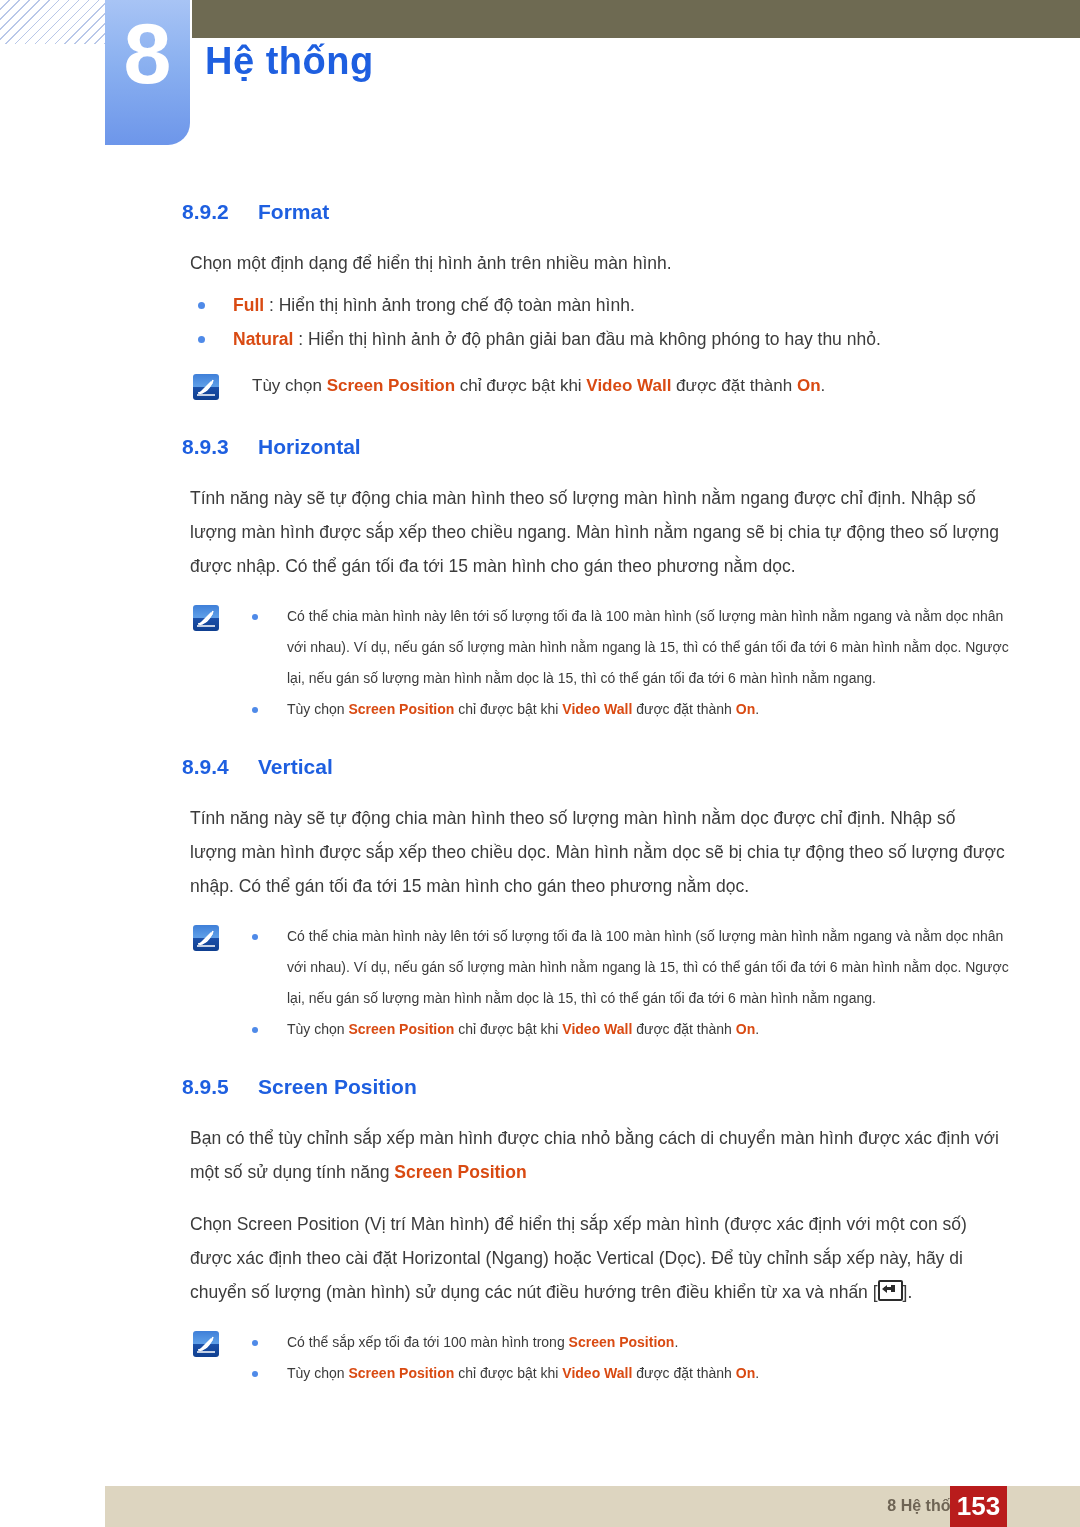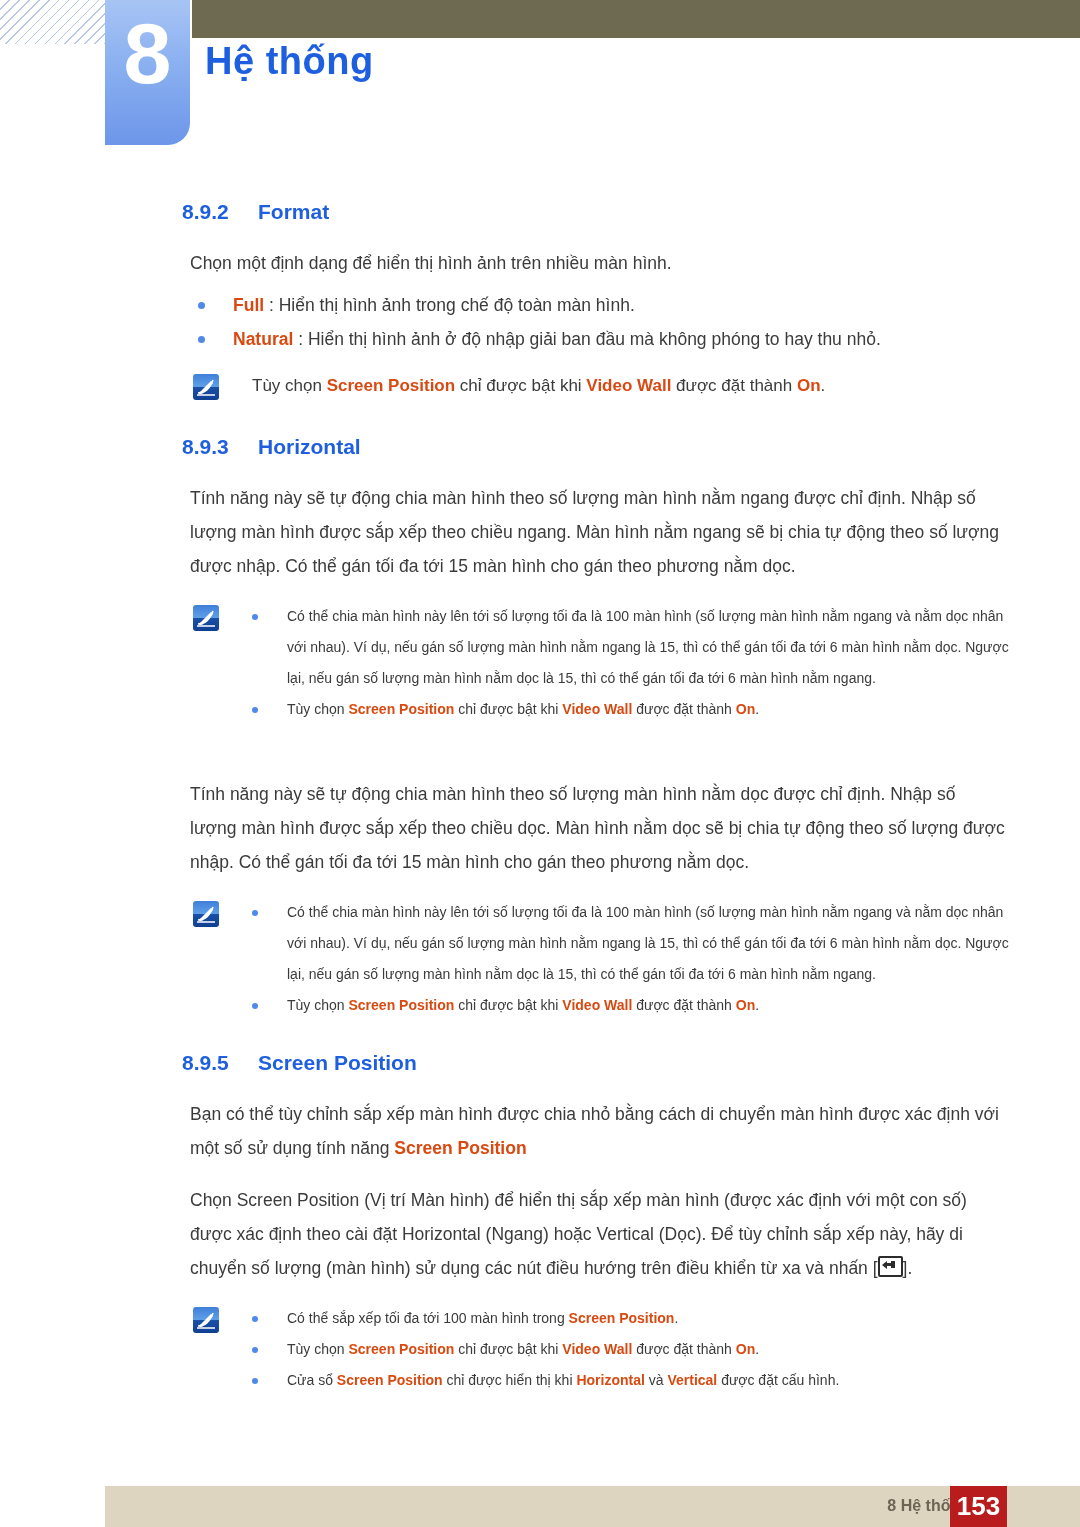--- a/index.html
+++ b/index.html
@@ -268,21 +268,21 @@
   </div>
   <div class="sp-22"></div>
   <p class="body">Chọn một định dạng để hiển thị hình ảnh trên nhiều màn hình.</p>
   <div class="sp-8"></div>
 
   <ul class="blue-list">
     <li>
       <span class="kw">Full</span><span> : Hiển thị hình ảnh trong chế độ toàn màn hình.</span>
     </li>
     <li>
-      <span class="kw">Natural</span><span> : Hiển thị hình ảnh ở độ nhập giải ban đầu mà không phóng to hay thu nhỏ.</span>
+      <span class="kw">Natural</span><span> : Hiển thị hình ảnh ở độ phân giải ban đầu mà không phóng to hay thu nhỏ.</span>
     </li>
   </ul>
 
   <div class="sp-14"></div>
   <div class="note single-line">
     <span class="note-icon">
       <svg width="26" height="26" viewBox="0 0 26 26">
         <path d="M5 19 C9 19 16 17 20 6" stroke="#ffffff" stroke-width="1.6" fill="none"></path>
         <path d="M7 18 L18 7 L20 9 L9 20 Z" fill="#ffffff"></path>
         <path d="M6 20 L9 20 L7 18 Z" fill="#ffffff"></path>
@@ -310,20 +310,24 @@
         <path d="M4 21 L22 21" stroke="#ffffff" stroke-width="1.4"></path>
       </svg>
     </span>
     <ul>
       <li>Có thể chia màn hình này lên tới số lượng tối đa là 100 màn hình (số lượng màn hình nằm ngang và nằm dọc nhân với nhau). Ví dụ, nếu gán số lượng màn hình nằm ngang là 15, thì có thể gán tối đa tới 6 màn hình nằm dọc. Ngược lại, nếu gán số lượng màn hình nằm dọc là 15, thì có thể gán tối đa tới 6 màn hình nằm ngang.</li>
       <li><span>Tùy chọn </span><span class="kw">Screen Position</span><span> chỉ được bật khi </span><span class="kw">Video Wall</span><span> được đặt thành </span><span class="kw">On</span><span>.</span></li>
     </ul>
   </div>
 
   <div class="sp-30"></div>
+  <div class="sec-heading">
+    <span class="sec-num">8.9.4</span>
+    <span class="sec-name">Vertical</span>
+  </div>
   <div class="sp-22"></div>
   <p class="body">Tính năng này sẽ tự động chia màn hình theo số lượng màn hình nằm dọc được chỉ định. Nhập số lượng màn hình được sắp xếp theo chiều dọc. Màn hình nằm dọc sẽ bị chia tự động theo số lượng được nhập. Có thể gán tối đa tới 15 màn hình cho gán theo phương nằm dọc.</p>
   <div class="sp-18"></div>
 
   <div class="note">
     <span class="note-icon">
       <svg width="26" height="26" viewBox="0 0 26 26">
         <path d="M5 19 C9 19 16 17 20 6" stroke="#ffffff" stroke-width="1.6" fill="none"></path>
         <path d="M7 18 L18 7 L20 9 L9 20 Z" fill="#ffffff"></path>
         <path d="M6 20 L9 20 L7 18 Z" fill="#ffffff"></path>
@@ -352,21 +356,20 @@
       <svg width="26" height="26" viewBox="0 0 26 26">
         <path d="M5 19 C9 19 16 17 20 6" stroke="#ffffff" stroke-width="1.6" fill="none"></path>
         <path d="M7 18 L18 7 L20 9 L9 20 Z" fill="#ffffff"></path>
         <path d="M6 20 L9 20 L7 18 Z" fill="#ffffff"></path>
         <path d="M4 21 L22 21" stroke="#ffffff" stroke-width="1.4"></path>
       </svg>
     </span>
     <ul>
       <li><span>Có thể sắp xếp tối đa tới 100 màn hình trong </span><span class="kw">Screen Position</span><span>.</span></li>
       <li><span>Tùy chọn </span><span class="kw">Screen Position</span><span> chỉ được bật khi </span><span class="kw">Video Wall</span><span> được đặt thành </span><span class="kw">On</span><span>.</span></li>
-      <li><span>Cửa sổ </span><span class="kw">Screen Position</span><span> chỉ được hiển thị khi </span><span class="kw">Horizontal</span><span> và </span><span class="kw">Vertical</span><span> được đặt cấu hình.</span></li>
     </ul>
   </div>
 
 </div>
 
 <div class="footer">
   <span class="footer-label">8 Hệ thống</span>
   <span class="footer-page">153</span>
 </div>
 

